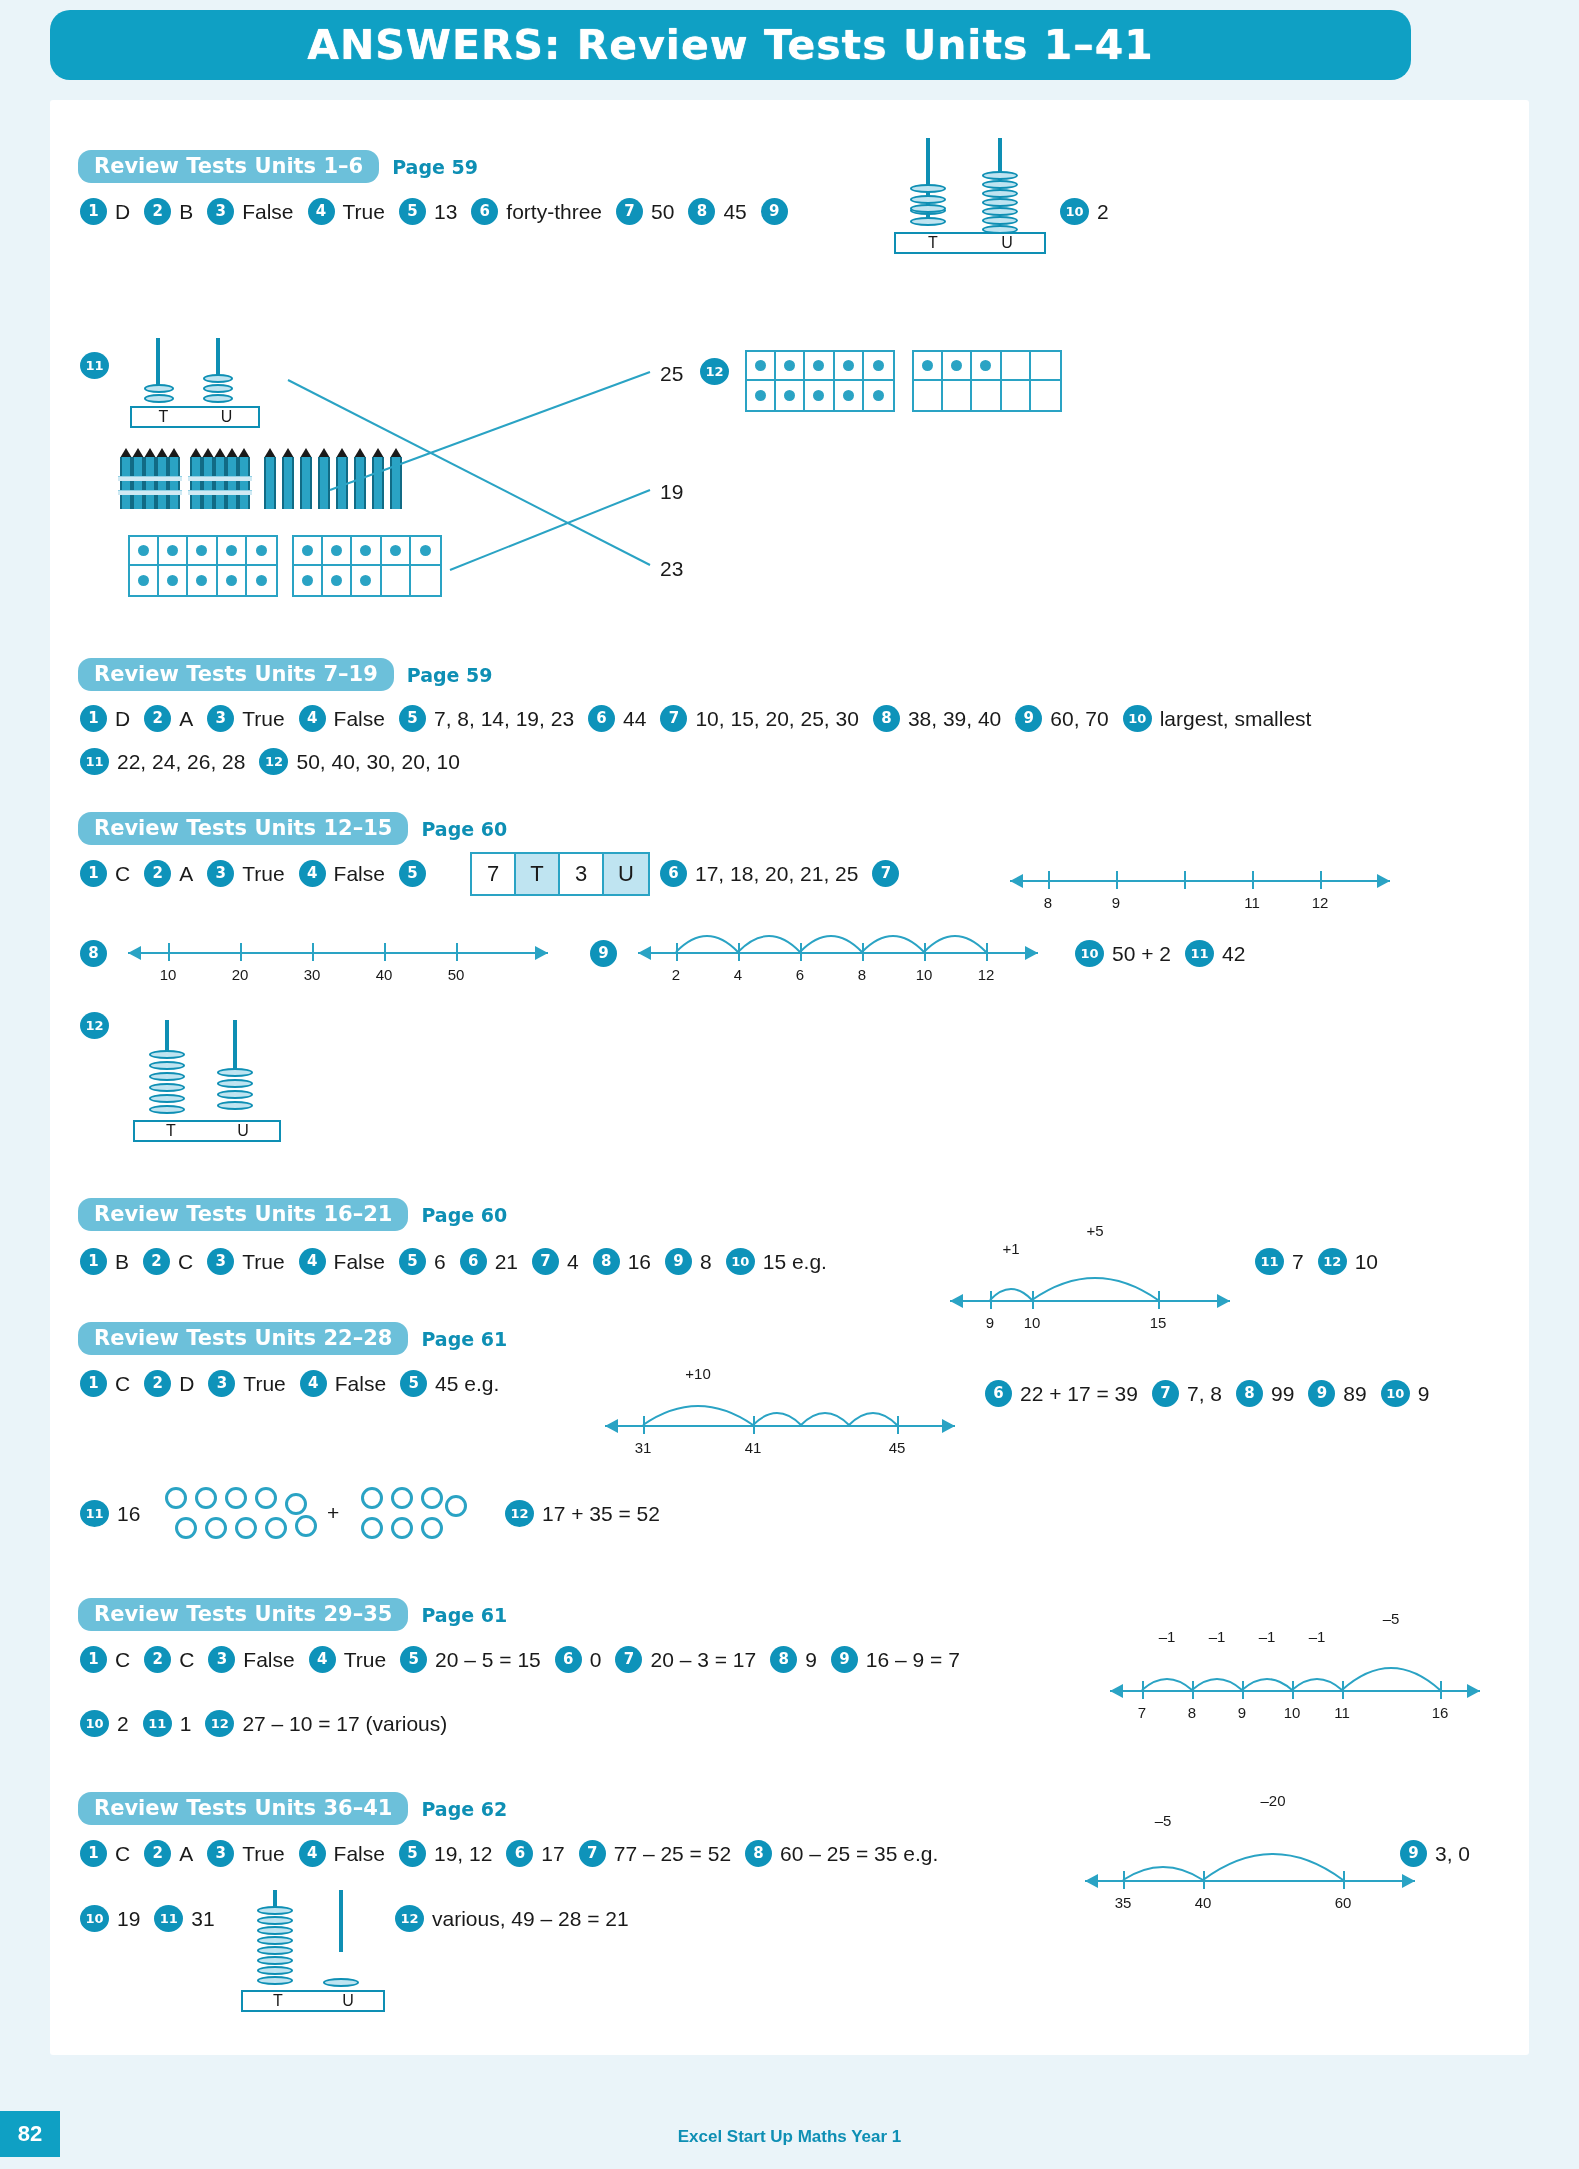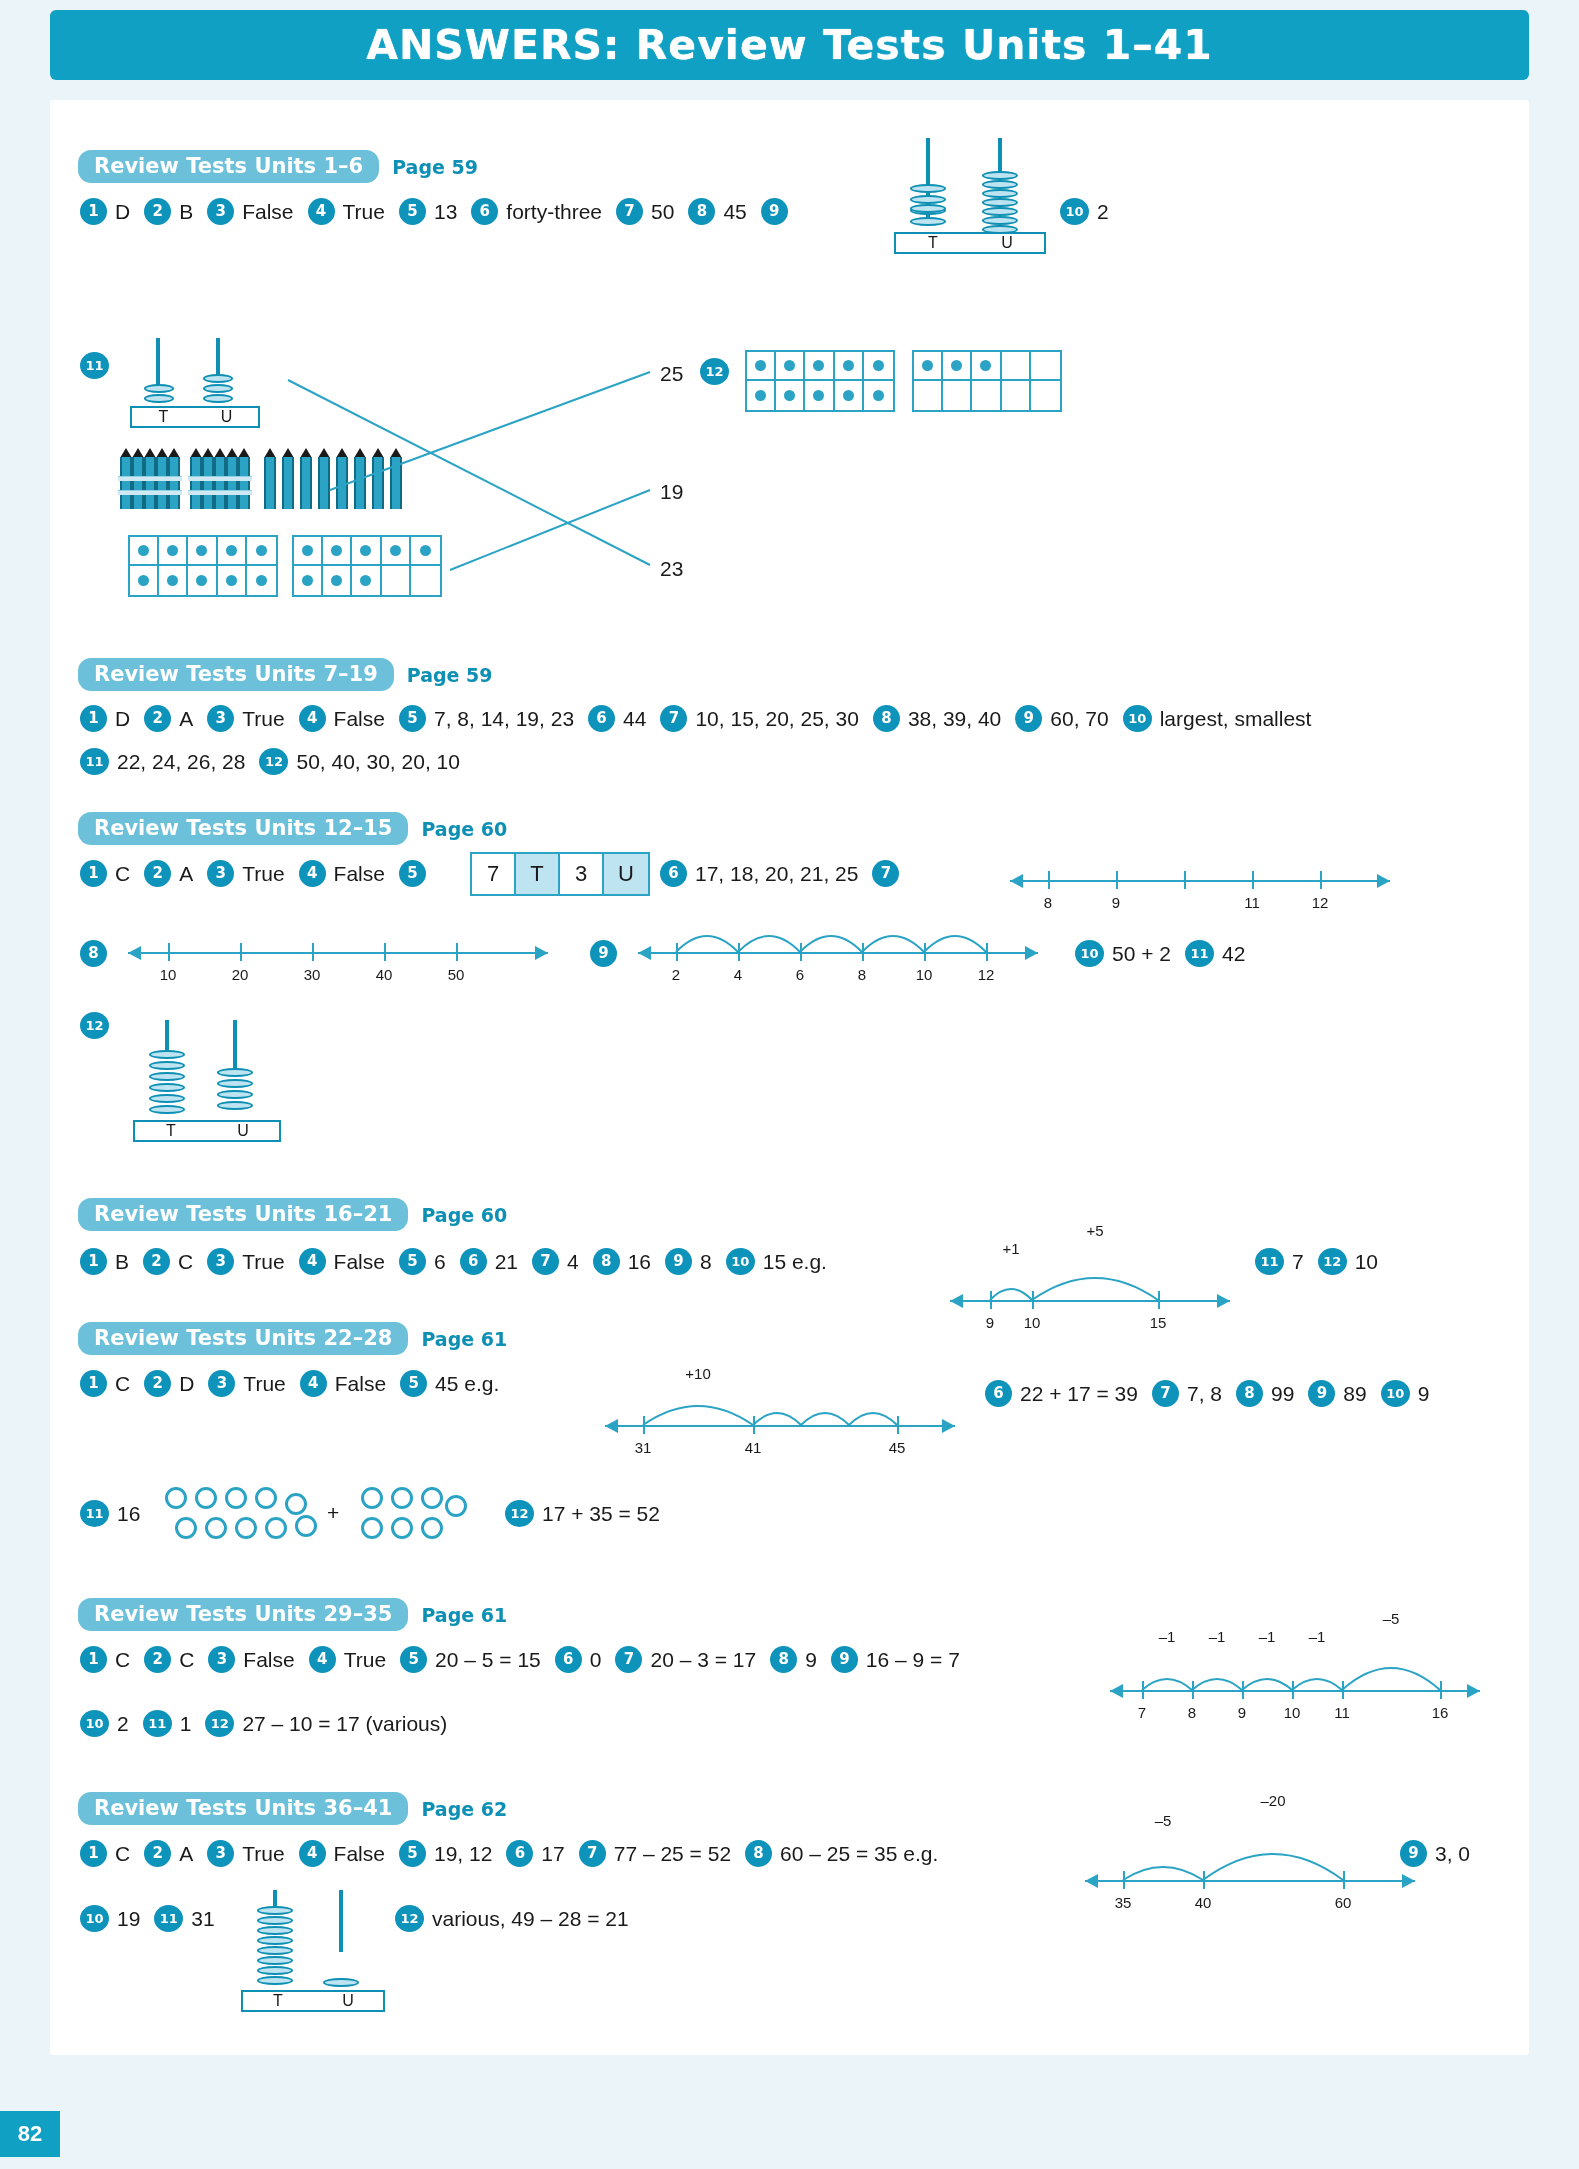--- a/index.html
+++ b/index.html
@@ -4,22 +4,22 @@
 <style>
   html,body{margin:0;padding:0;}
   body{
     width:1579px;height:2169px;position:relative;overflow:hidden;
     background:#eaf4f9;
     font-family:"Liberation Sans",sans-serif;
     -webkit-font-smoothing:antialiased;
   }
   
   #header-banner{
-    position:absolute;left:50px;top:10px;width:1479px;height:70px;
-    background:#0fa0c4;border-radius:6px;
+    position:absolute;left:50px;top:10px;width:1361px;height:70px;
+    background:#0fa0c4;border-radius:20px;
     display:flex;align-items:center;justify-content:center;
   }
   #header-title{
     color:#ffffff;font-size:41px;font-weight:bold;letter-spacing:1px;
     font-family:"DejaVu Sans",sans-serif;
     text-shadow:0 0 1px #ffffff;
   }
   
   #page-sheet{
     position:absolute;left:50px;top:100px;width:1479px;height:1955px;
@@ -769,13 +769,14 @@
     <span>U</span>
   </div>
 </div>
 <div style="position:absolute;left:395px;top:1905px;display:flex;align-items:center;">
   <span class="qnum wide">12</span>
   <span class="atext">various, 49 – 28 = 21</span>
 </div>
 
 <div id="footer-bar">
   <div id="page-number-box">82</div>
+  <div id="footer-text">Excel Start Up Maths Year 1</div>
 </div>
 
 </body></html>

